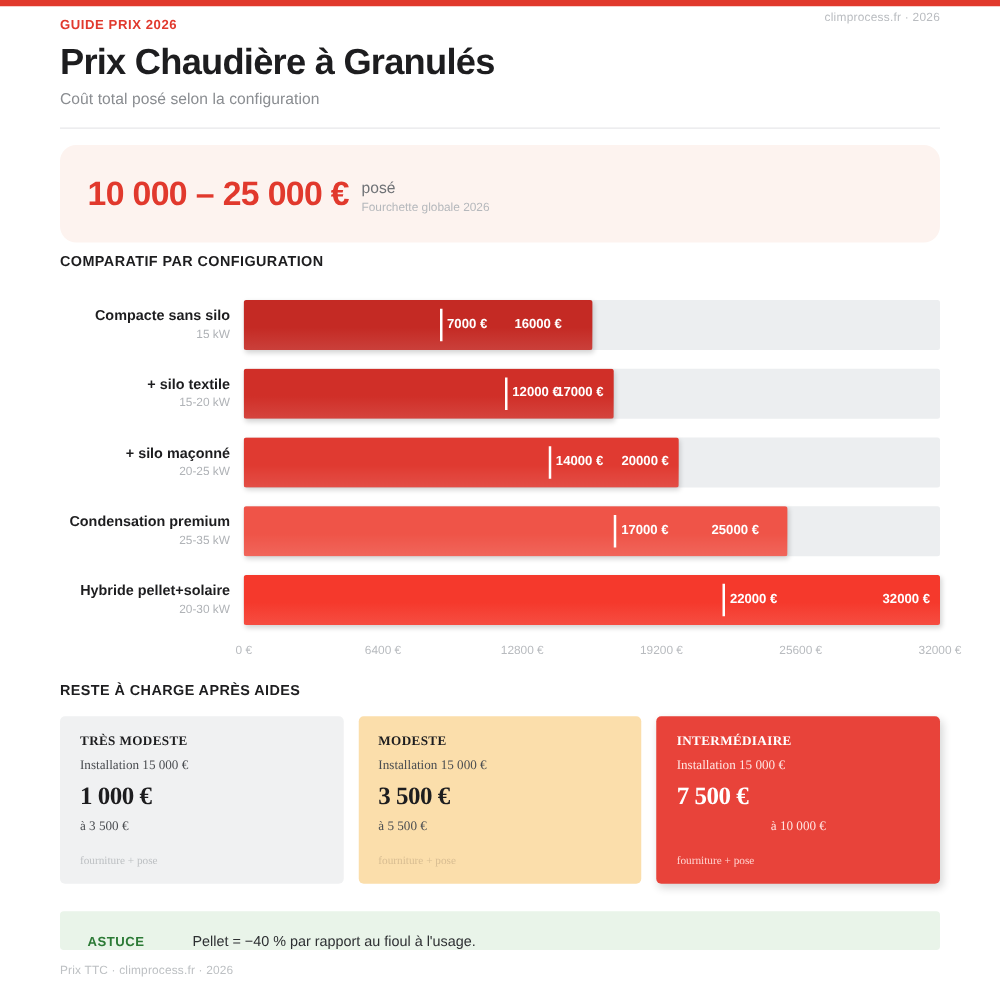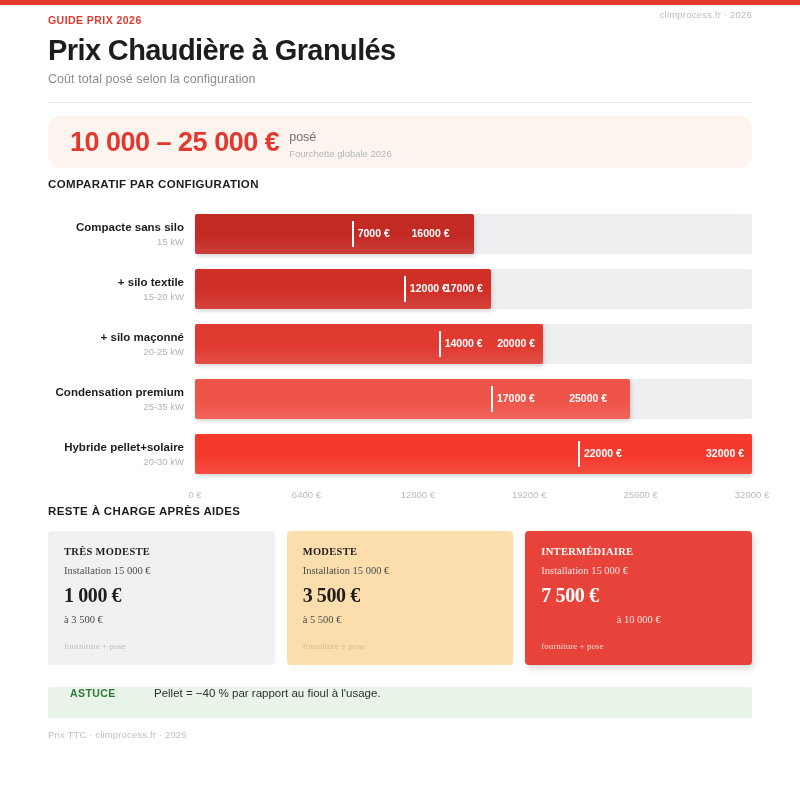--- a/index.html
+++ b/index.html
@@ -69,21 +69,21 @@
     height: 0;
   }
   
   .hero {
     margin-top: 13px;
     background: #fdf3ef;
     border-radius: 13px;
     height: 52px;
     display: flex;
     align-items: center;
-    padding: 0 22px;
+    padding: 13px 22px;
     position: relative;
   }
   .hero-range {
     font-size: 27px;
     font-weight: bold;
     color: #e1392d;
     letter-spacing: -0.5px;
     line-height: 1;
   }
   .hero-side {
@@ -104,21 +104,21 @@
   }
   
   .section-head {
     font-size: 11.5px;
     font-weight: bold;
     letter-spacing: 0.35px;
     color: #1d1d1f;
     margin-top: 10px;
   }
   .section-head.spaced {
-    margin-top: 0;
+    margin-top: 16px;
   }
   
   .chart {
     position: relative;
     margin-top: 24px;
   }
   .row {
     display: flex;
     align-items: center;
     height: 40px;
@@ -237,21 +237,21 @@
   }
   .card.amber .card-foot { color: #d8bd92; }
   .card.accent .card-foot { color: #ffd2ce; }
   
   .tip {
     margin-top: 22px;
     background: #e9f4e9;
     border-radius: 3px;
     height: 31px;
     display: flex;
-    align-items: flex-start;
+    align-items: flex-end;
     padding: 0 22px;
   }
   .tip-label {
     font-size: 10.5px;
     font-weight: bold;
     letter-spacing: 0.4px;
     color: #2c7a36;
     width: 84px;
   }
   .tip-text {

